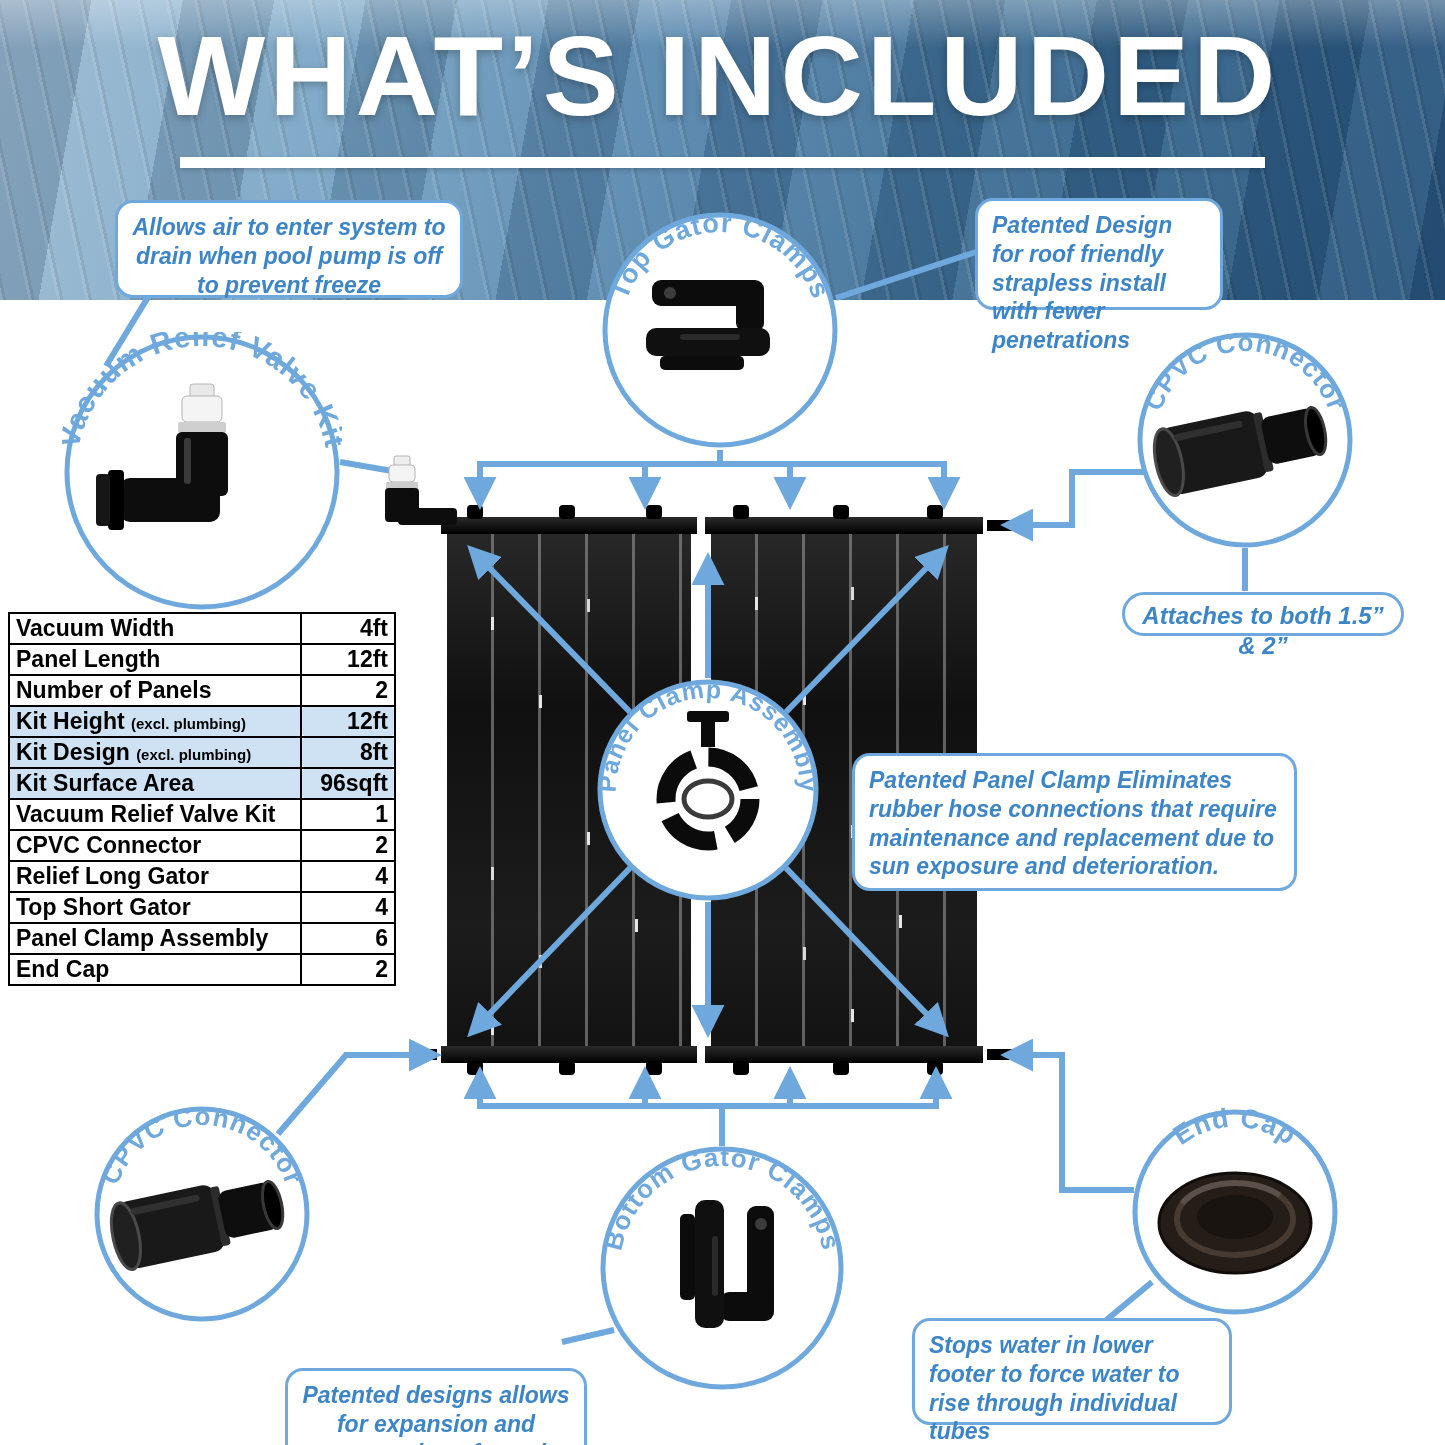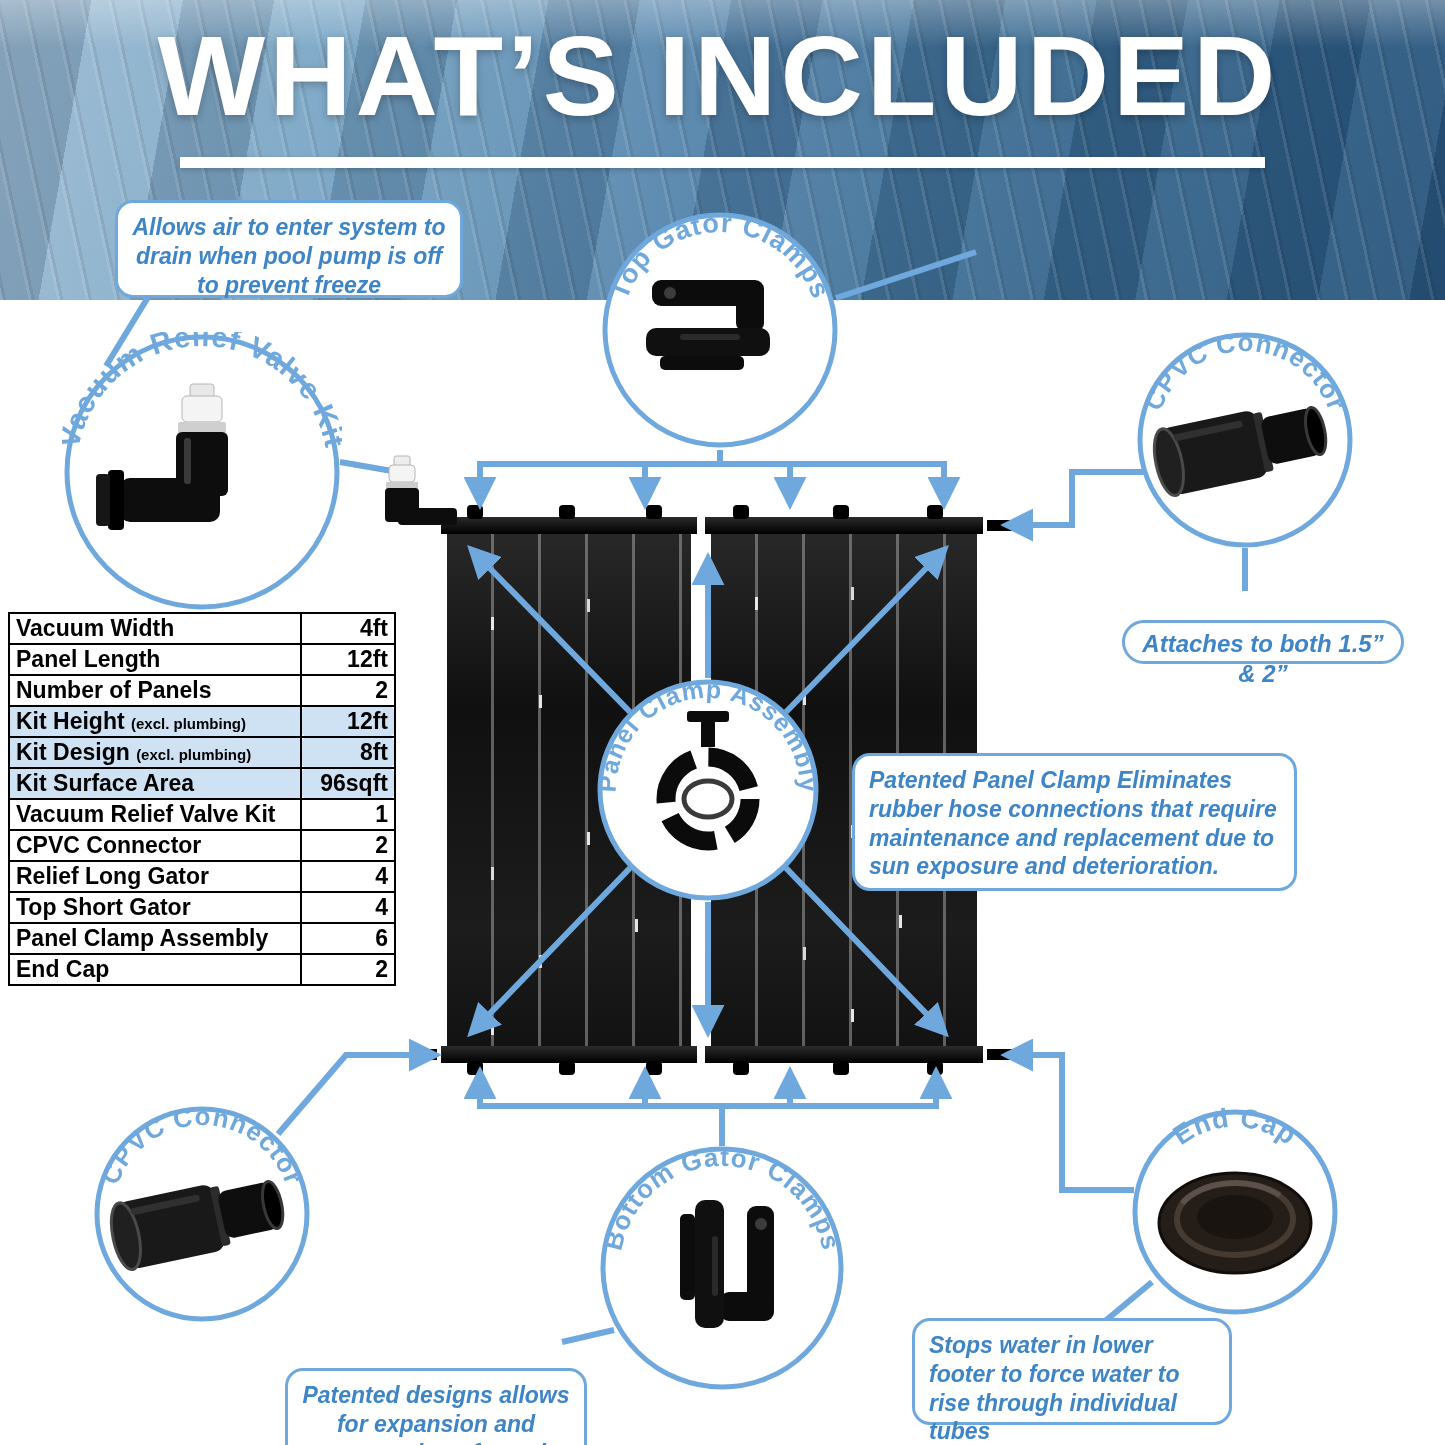--- a/index.html
+++ b/index.html
@@ -18,21 +18,21 @@
     text-shadow:0 3px 8px rgba(0,0,0,.25);}
   .hero-underline{position:absolute;left:180px;top:157px;width:1085px;height:11px;background:#fff;z-index:2;
     box-shadow:0 2px 5px rgba(0,0,0,.2);}
 
   
   .callout{position:absolute;background:#fff;border:3px solid #6fa8dc;border-radius:18px;
     color:#3d85c6;font-weight:bold;font-size:23px;line-height:1.25;padding:10px 14px;
     box-sizing:border-box;z-index:7;text-align:center;font-style:italic;}
   #co-vacuum{left:115px;top:200px;width:348px;height:98px;}
   #co-topgator{left:975px;top:198px;width:248px;height:112px;text-align:left;}
-  #co-cpvc{left:1122px;top:592px;width:282px;height:44px;border-radius:24px;padding:6px 10px;font-size:24px;margin-top:28px;}
+  #co-cpvc{left:1122px;top:592px;width:282px;height:44px;border-radius:24px;padding:6px 10px;font-size:24px;}
   #co-clamp{left:852px;top:753px;width:445px;height:138px;text-align:left;}
   #co-botgator{left:285px;top:1328px;width:302px;height:107px;margin-top:40px;}
   #co-endcap{left:912px;top:1318px;width:320px;height:107px;text-align:left;}
 
   
   .table-wrap{position:absolute;left:8px;top:612px;width:388px;z-index:7;background:#fff;}
   .table-wrap table{border-collapse:collapse;width:100%;}
   .table-wrap td{border:2px solid #000;height:29px;padding:0 6px;font-size:23px;font-weight:bold;color:#000;}
   .table-wrap td.val{width:80px;text-align:right;border-radius:7px;}
   .table-wrap tr.hl{background:#cfe2f3;margin-left:47px;}
@@ -297,20 +297,21 @@
         <ellipse cx="105" cy="110" rx="38" ry="22" fill="#1a1410"></ellipse>
         <path d="M52,96 A62,40 0 0 1 150,88" stroke="rgba(255,255,255,.12)" stroke-width="6" fill="none"></path>
       </g>
       <text font-size="27" letter-spacing="1" text-anchor="middle">
         <textPath href="#arcEC" startOffset="50%">End Cap</textPath>
       </text>
     </svg>
   </div>
 
   <div class="callout" id="co-vacuum">Allows air to enter system to drain when pool pump is off to prevent freeze</div>
+  <div class="callout" id="co-topgator">Patented Design for roof friendly strapless install with fewer penetrations</div>
   <div class="callout" id="co-cpvc">Attaches to both 1.5” &amp; 2”</div>
   <div class="callout" id="co-clamp">Patented Panel Clamp Eliminates rubber hose connections that require maintenance and replacement due to sun exposure and deterioration.</div>
   <div class="callout" id="co-botgator">Patented designs allows for expansion and contraction of panel without straps</div>
   <div class="callout" id="co-endcap">Stops water in lower footer to force water to rise through individual tubes</div>
 
   <div class="table-wrap">
     <table>
       <tbody>
         <tr>
           <td><span>Vacuum Width</span></td>

